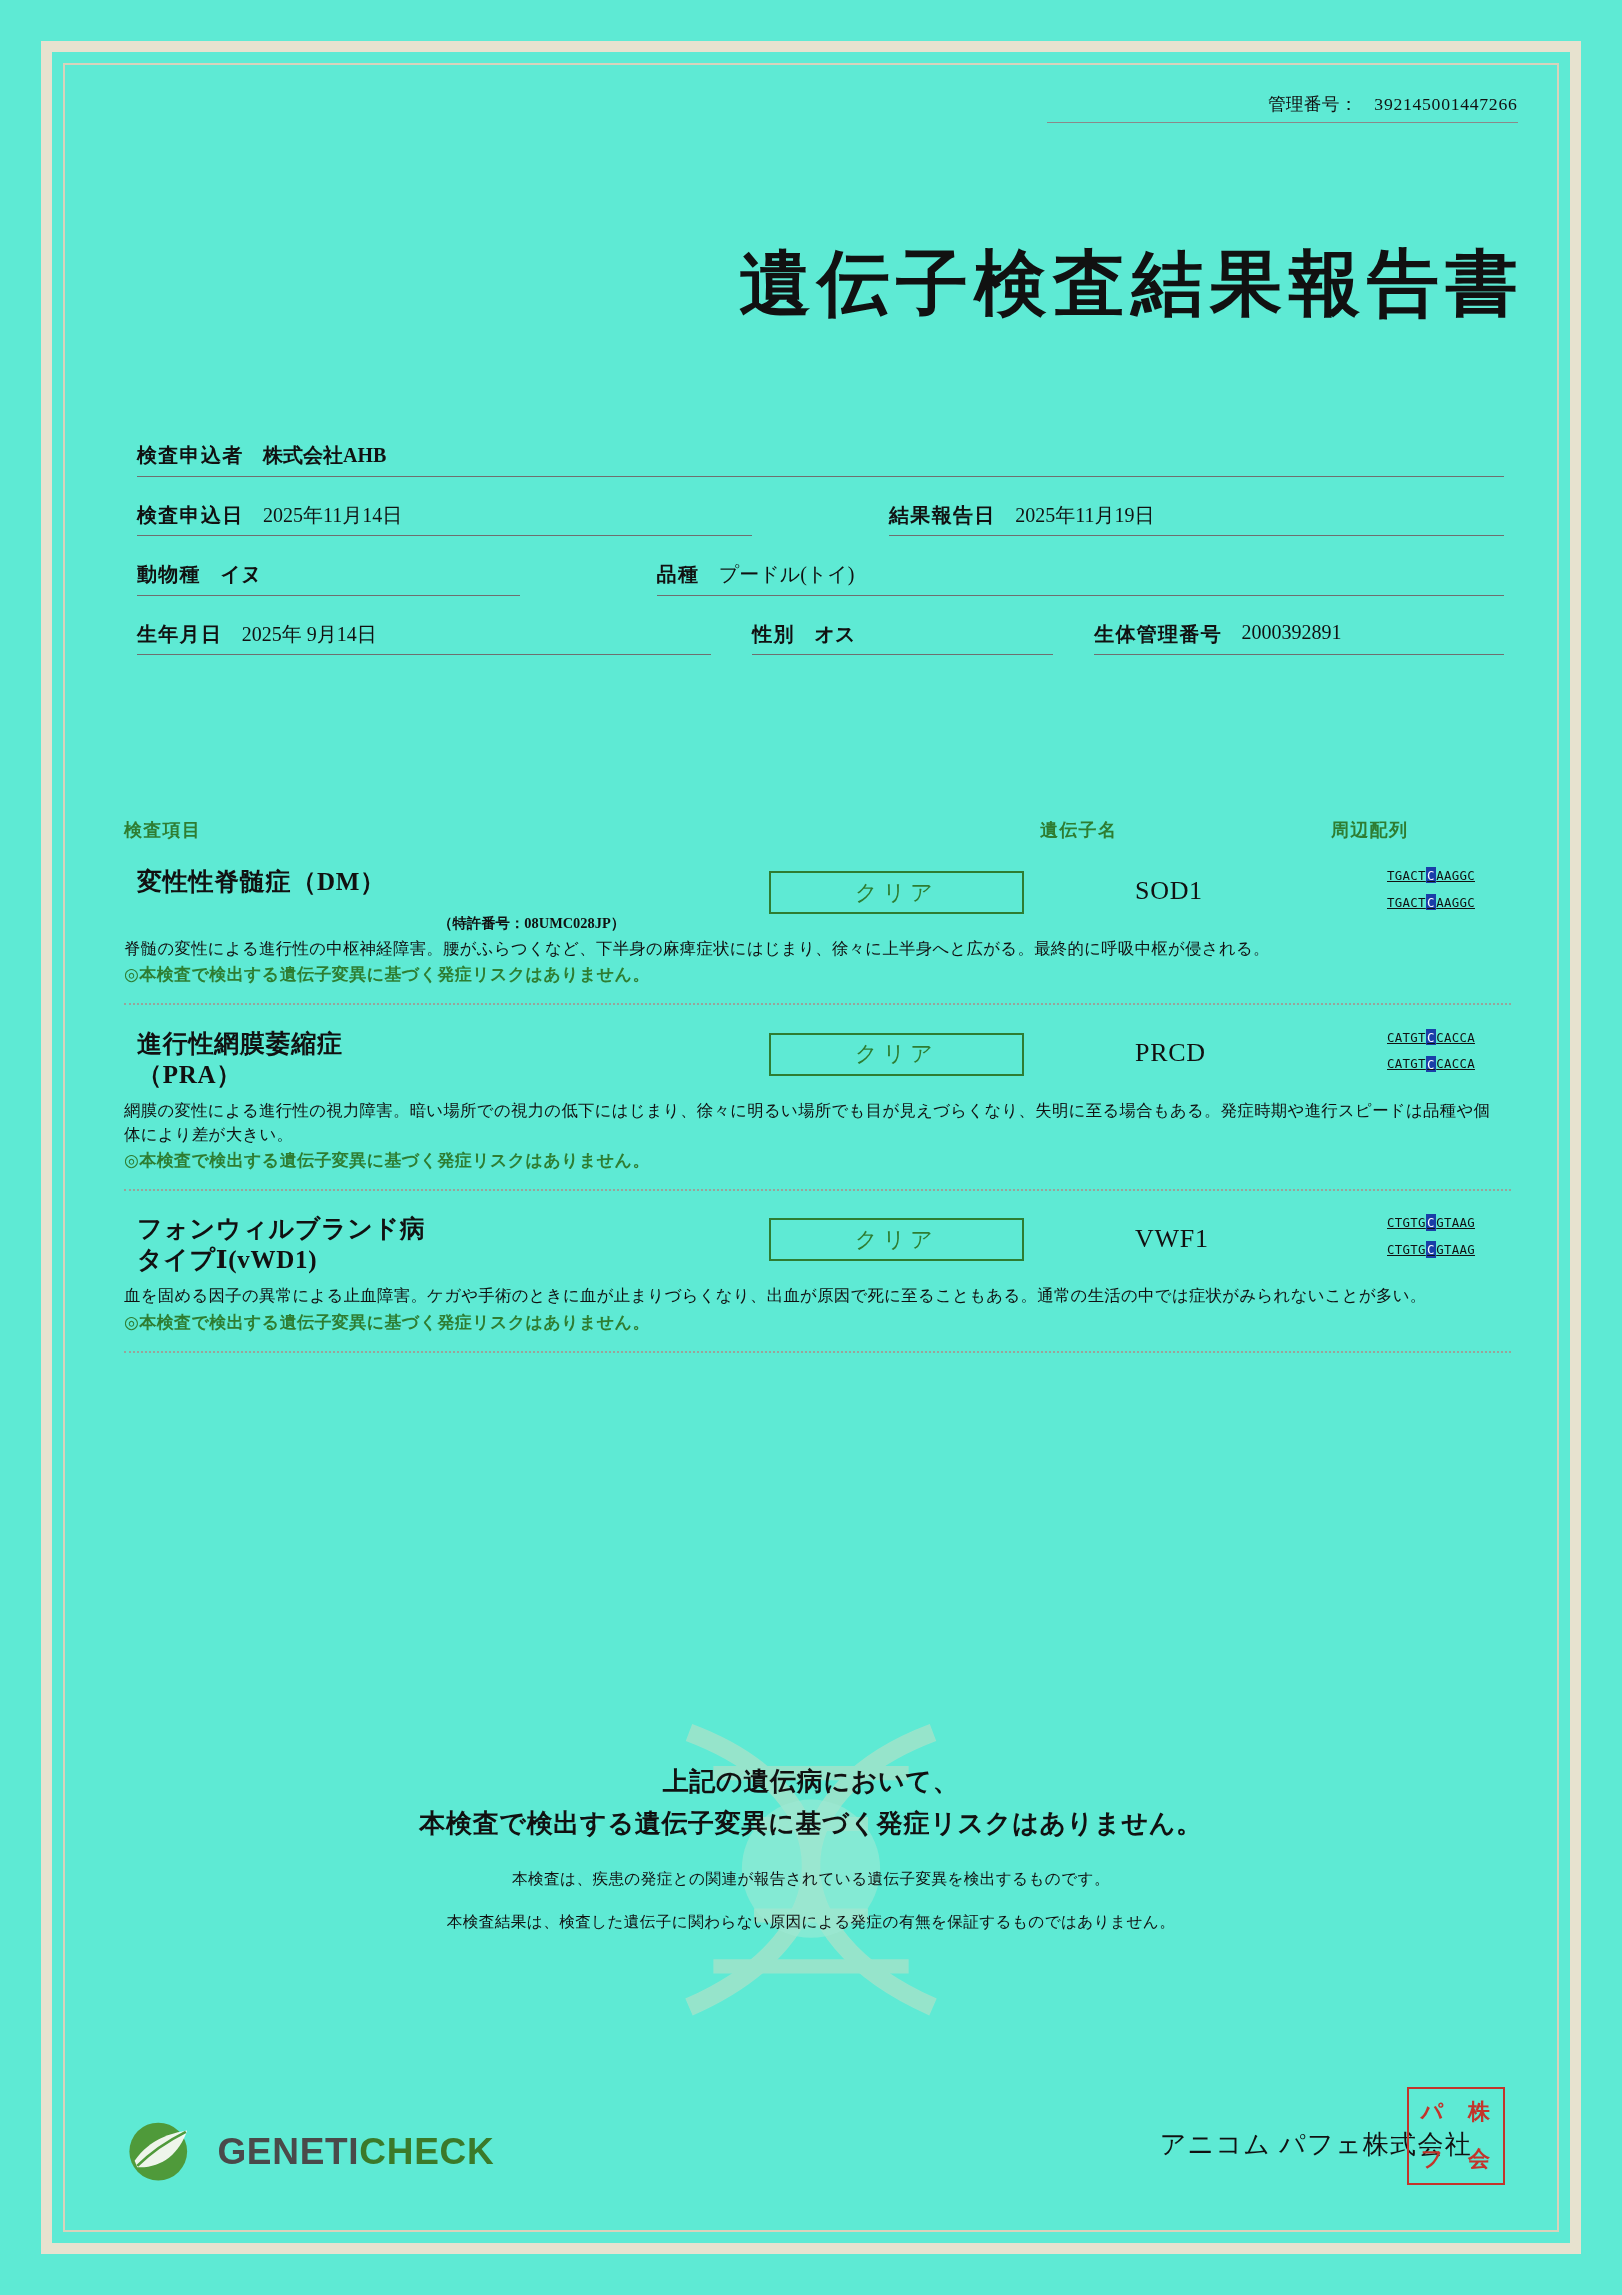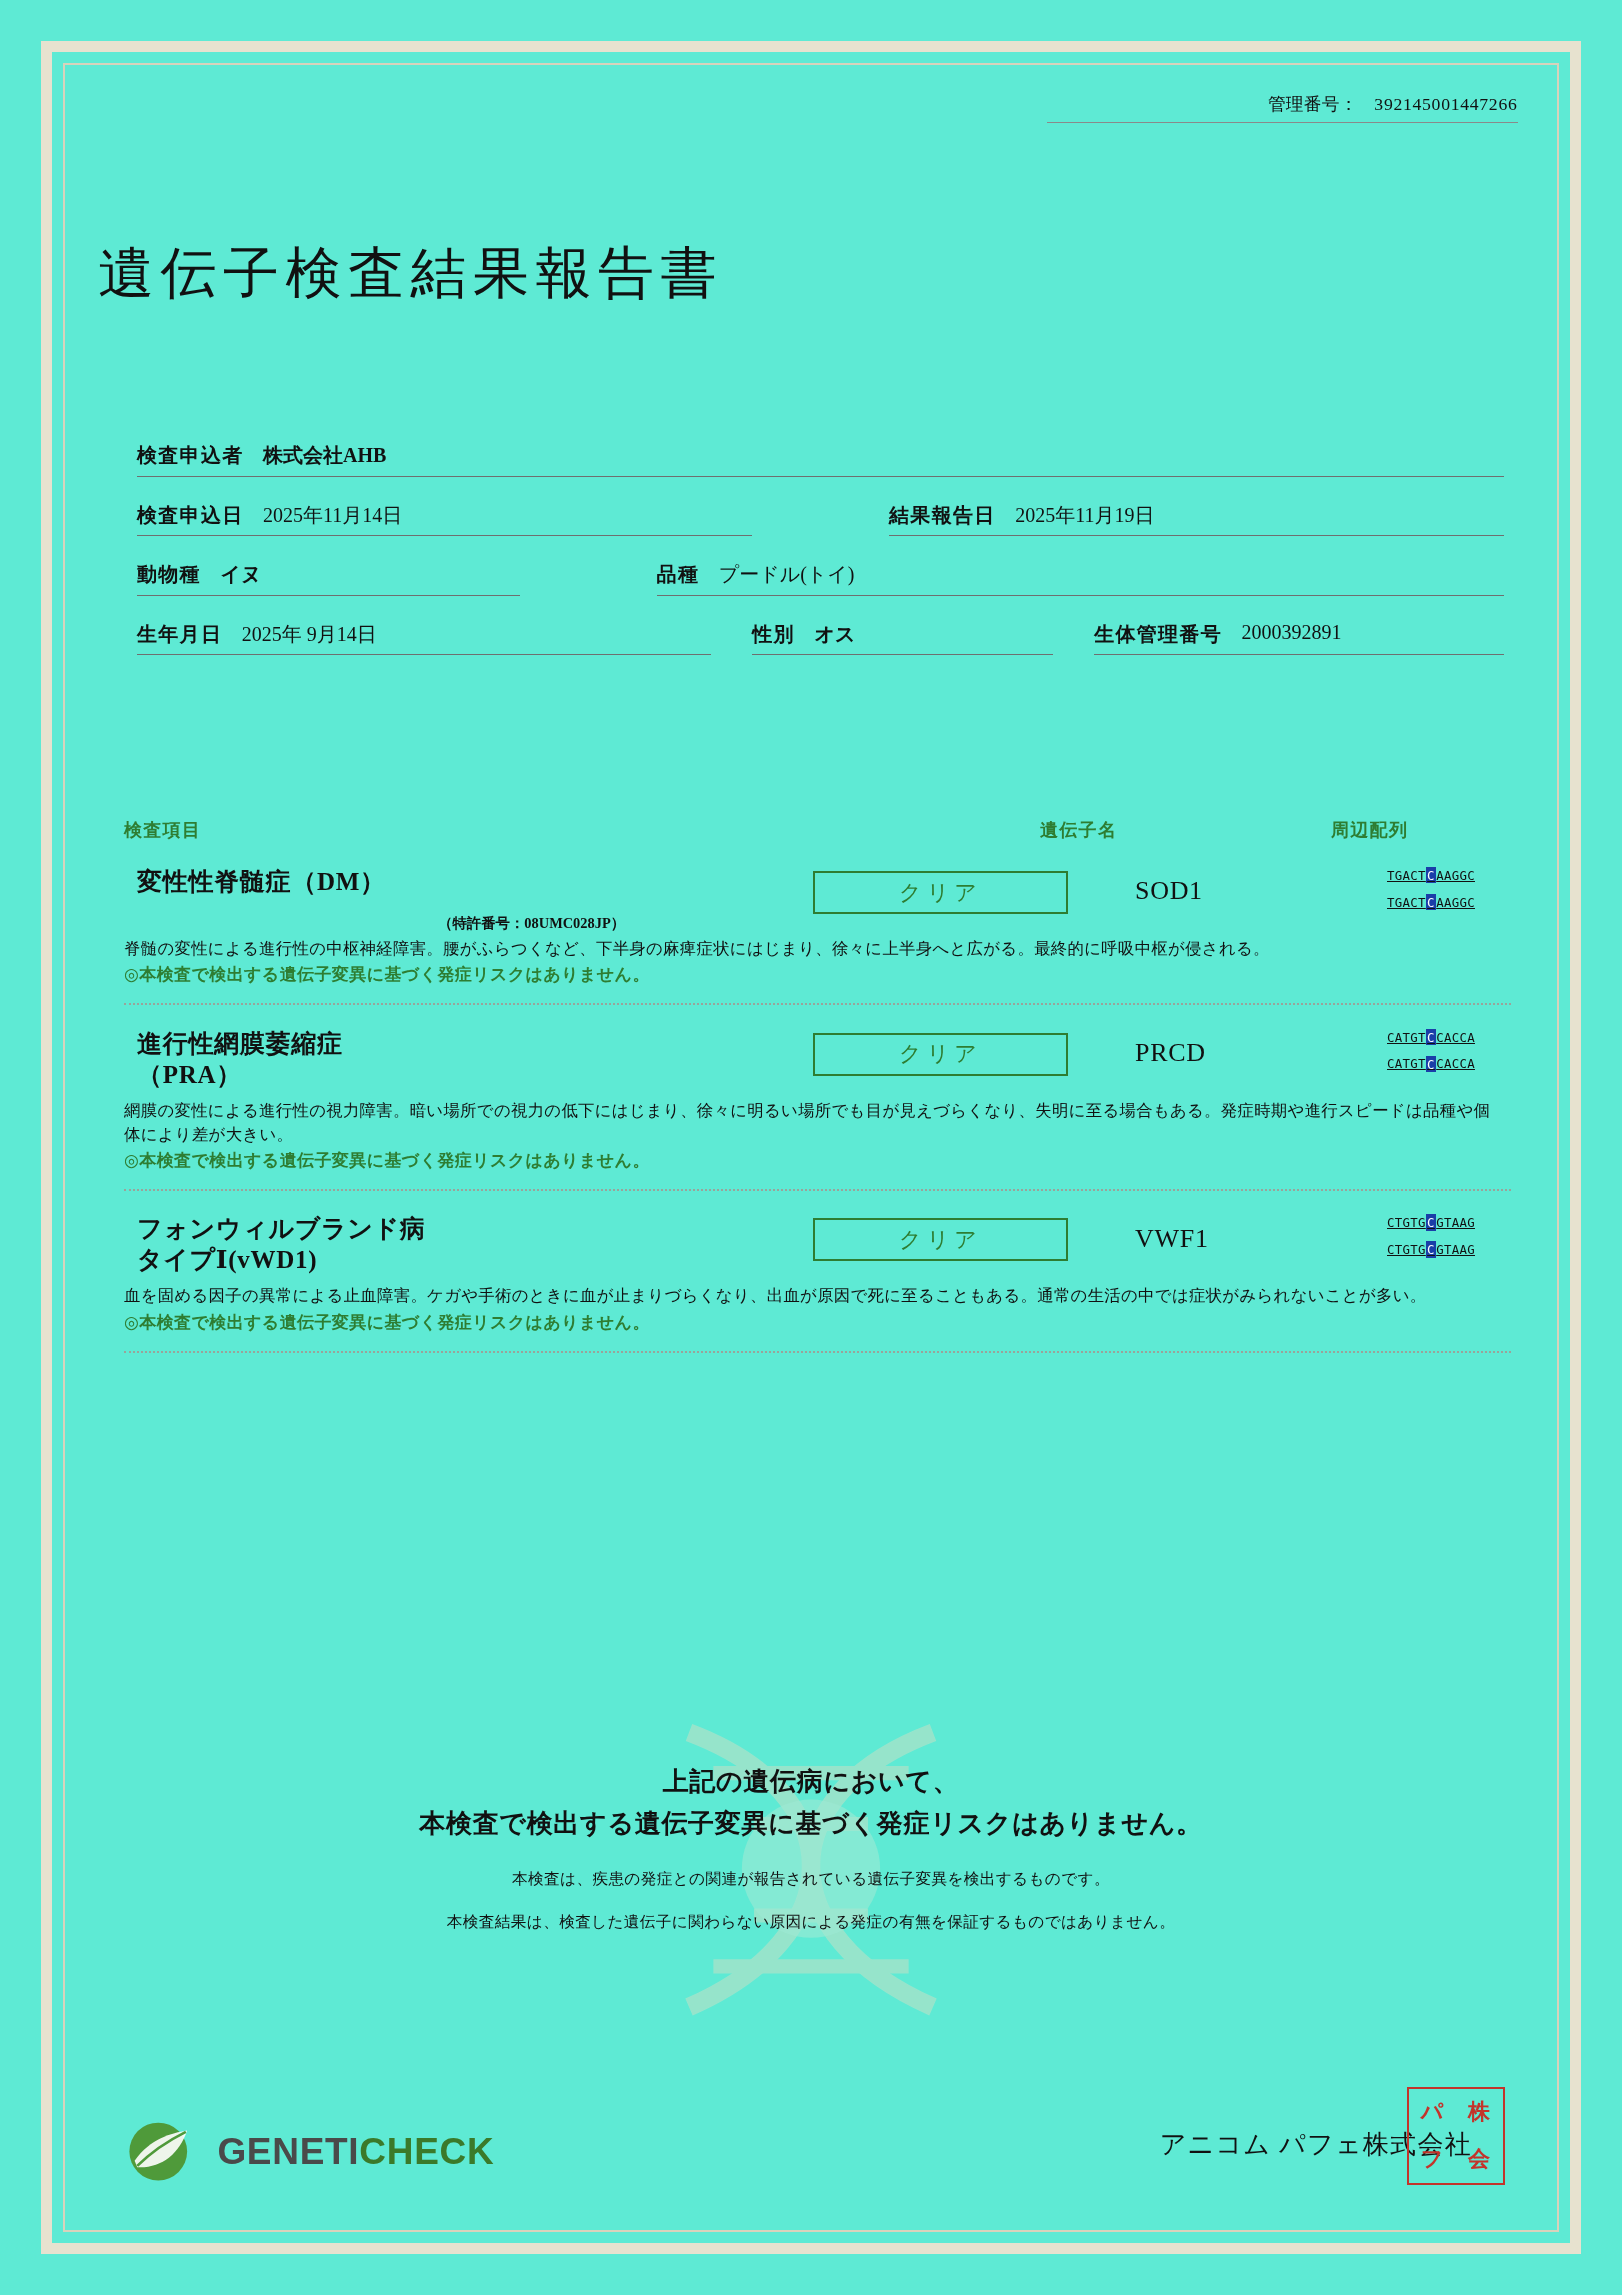--- a/index.html
+++ b/index.html
@@ -54,24 +54,24 @@
     white-space: nowrap;
   }
   .ctrl-label { margin-right: 11.8px; }
   .ctrl-value { letter-spacing: 0.7px; }
 
   
   .title {
     position: absolute;
     top: 157px;
     left: 0; right: 0;
-    text-align: left;
-    font-size: 56px;
+    text-align: right;
+    font-size: 72px;
     letter-spacing: 6.5px;
-    font-weight: 400;
+    font-weight: 700;
     color: #111;
   }
 
   
   .info {
     position: absolute;
     top: 363px;
     left: 39px;
     right: 19.6px;
   }
@@ -159,21 +159,21 @@
     position: absolute;
     left: 314px;
     top: 56px;
     font-size: 14.4px;
     font-weight: bold;
     color: #111;
     white-space: nowrap;
   }
   .result-box {
     position: absolute;
-    left: 689px;
+    left: 645px;
     top: 13px;
     width: 255px;
     height: 43px;
     border: 2px solid #2e7d32;
     display: flex;
     align-items: center;
     justify-content: center;
     box-sizing: border-box;
   }
   .result-box span {

